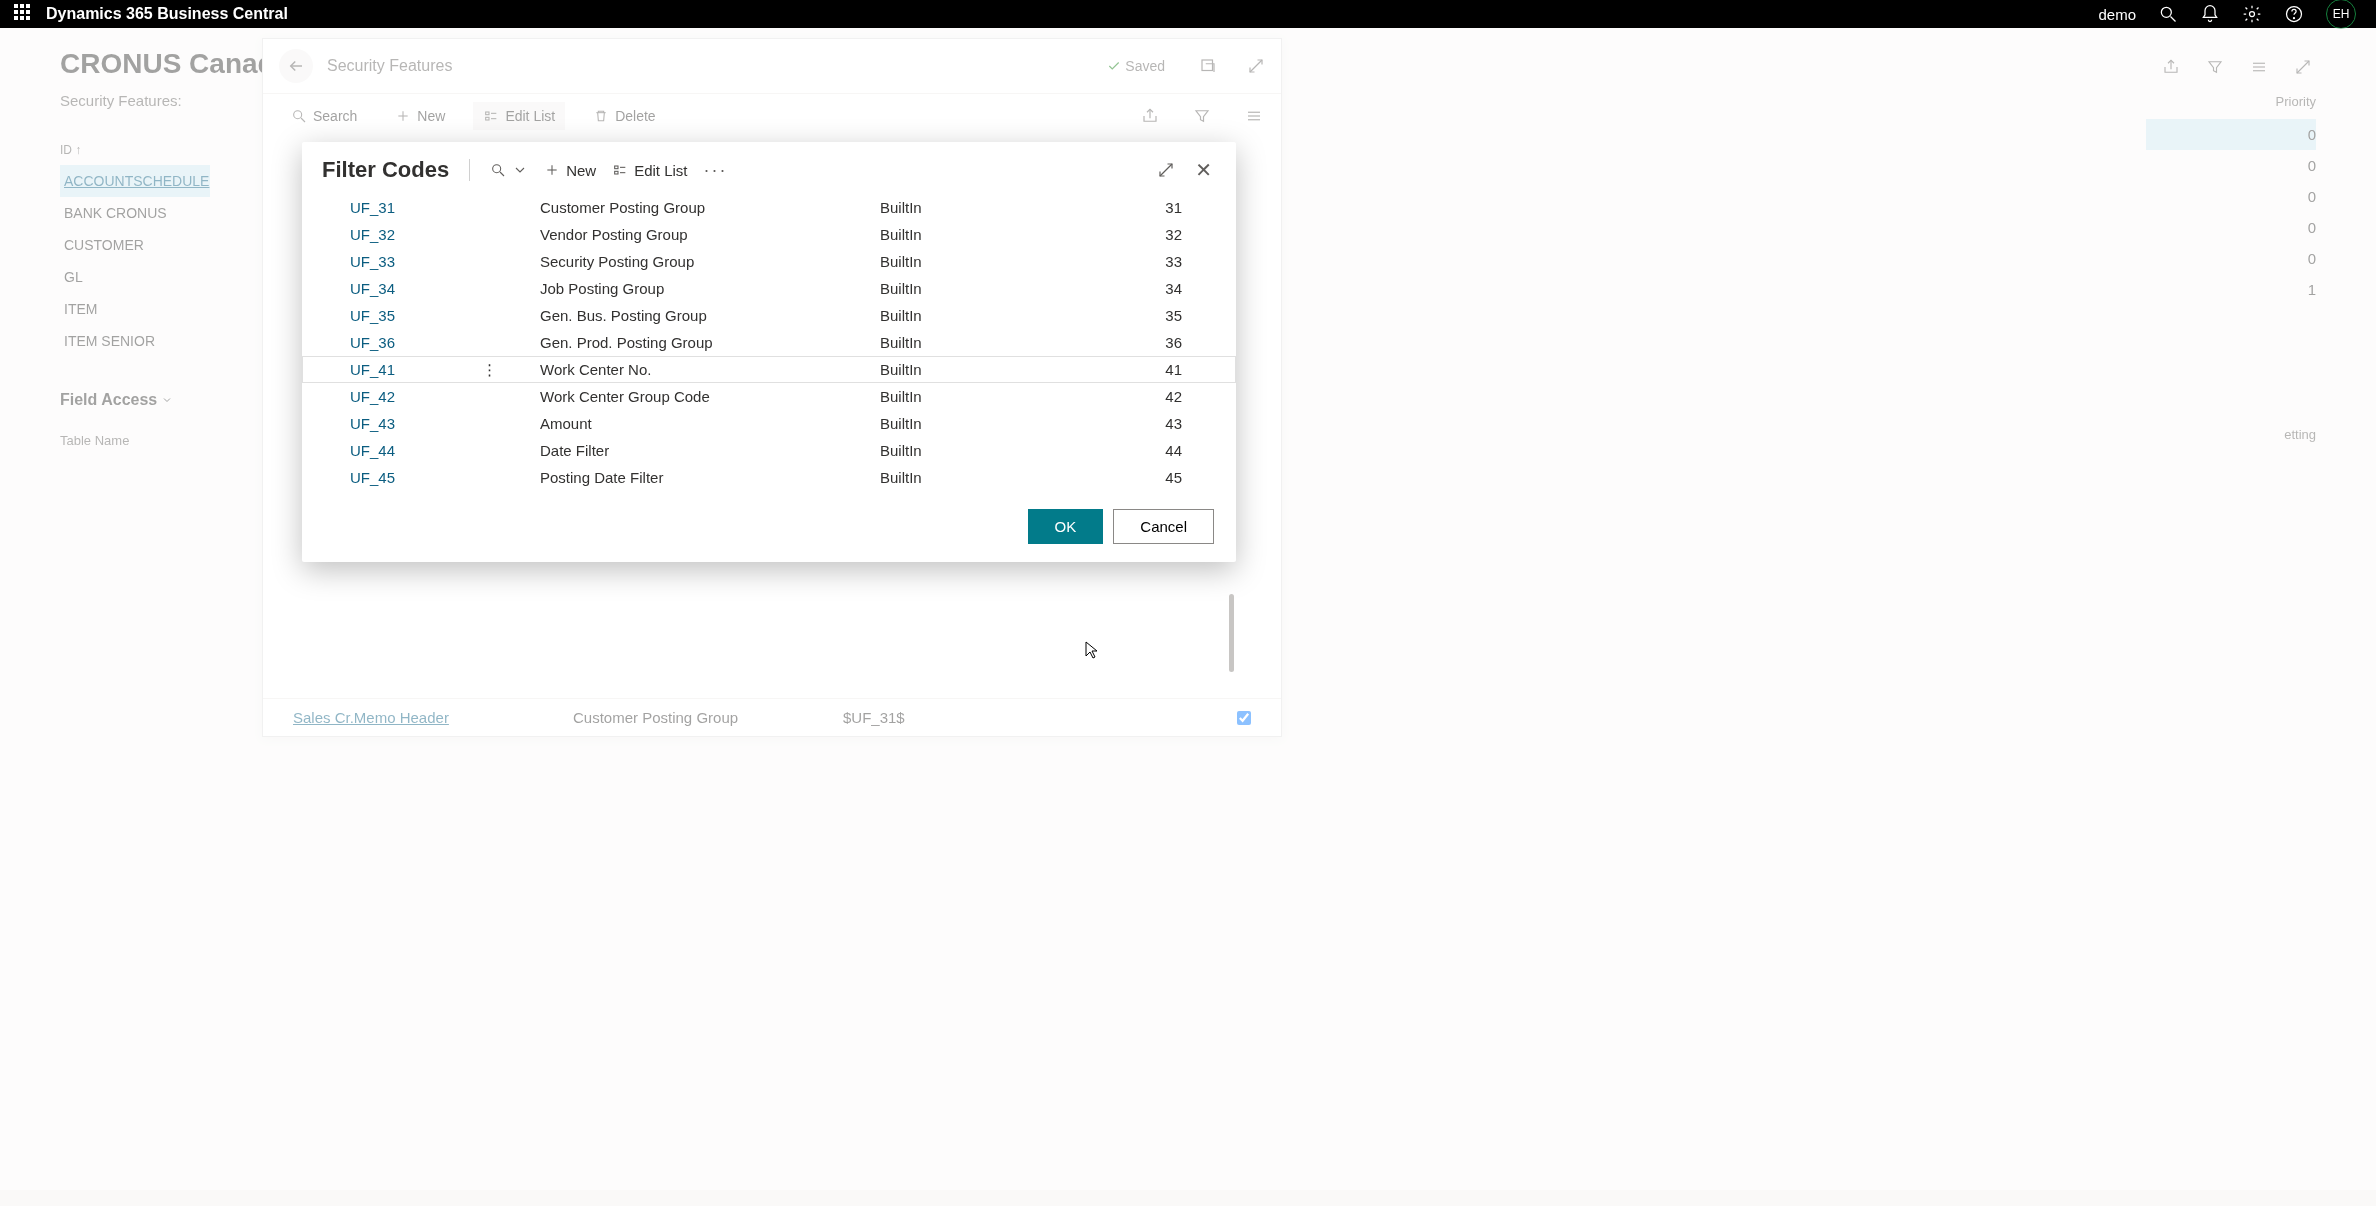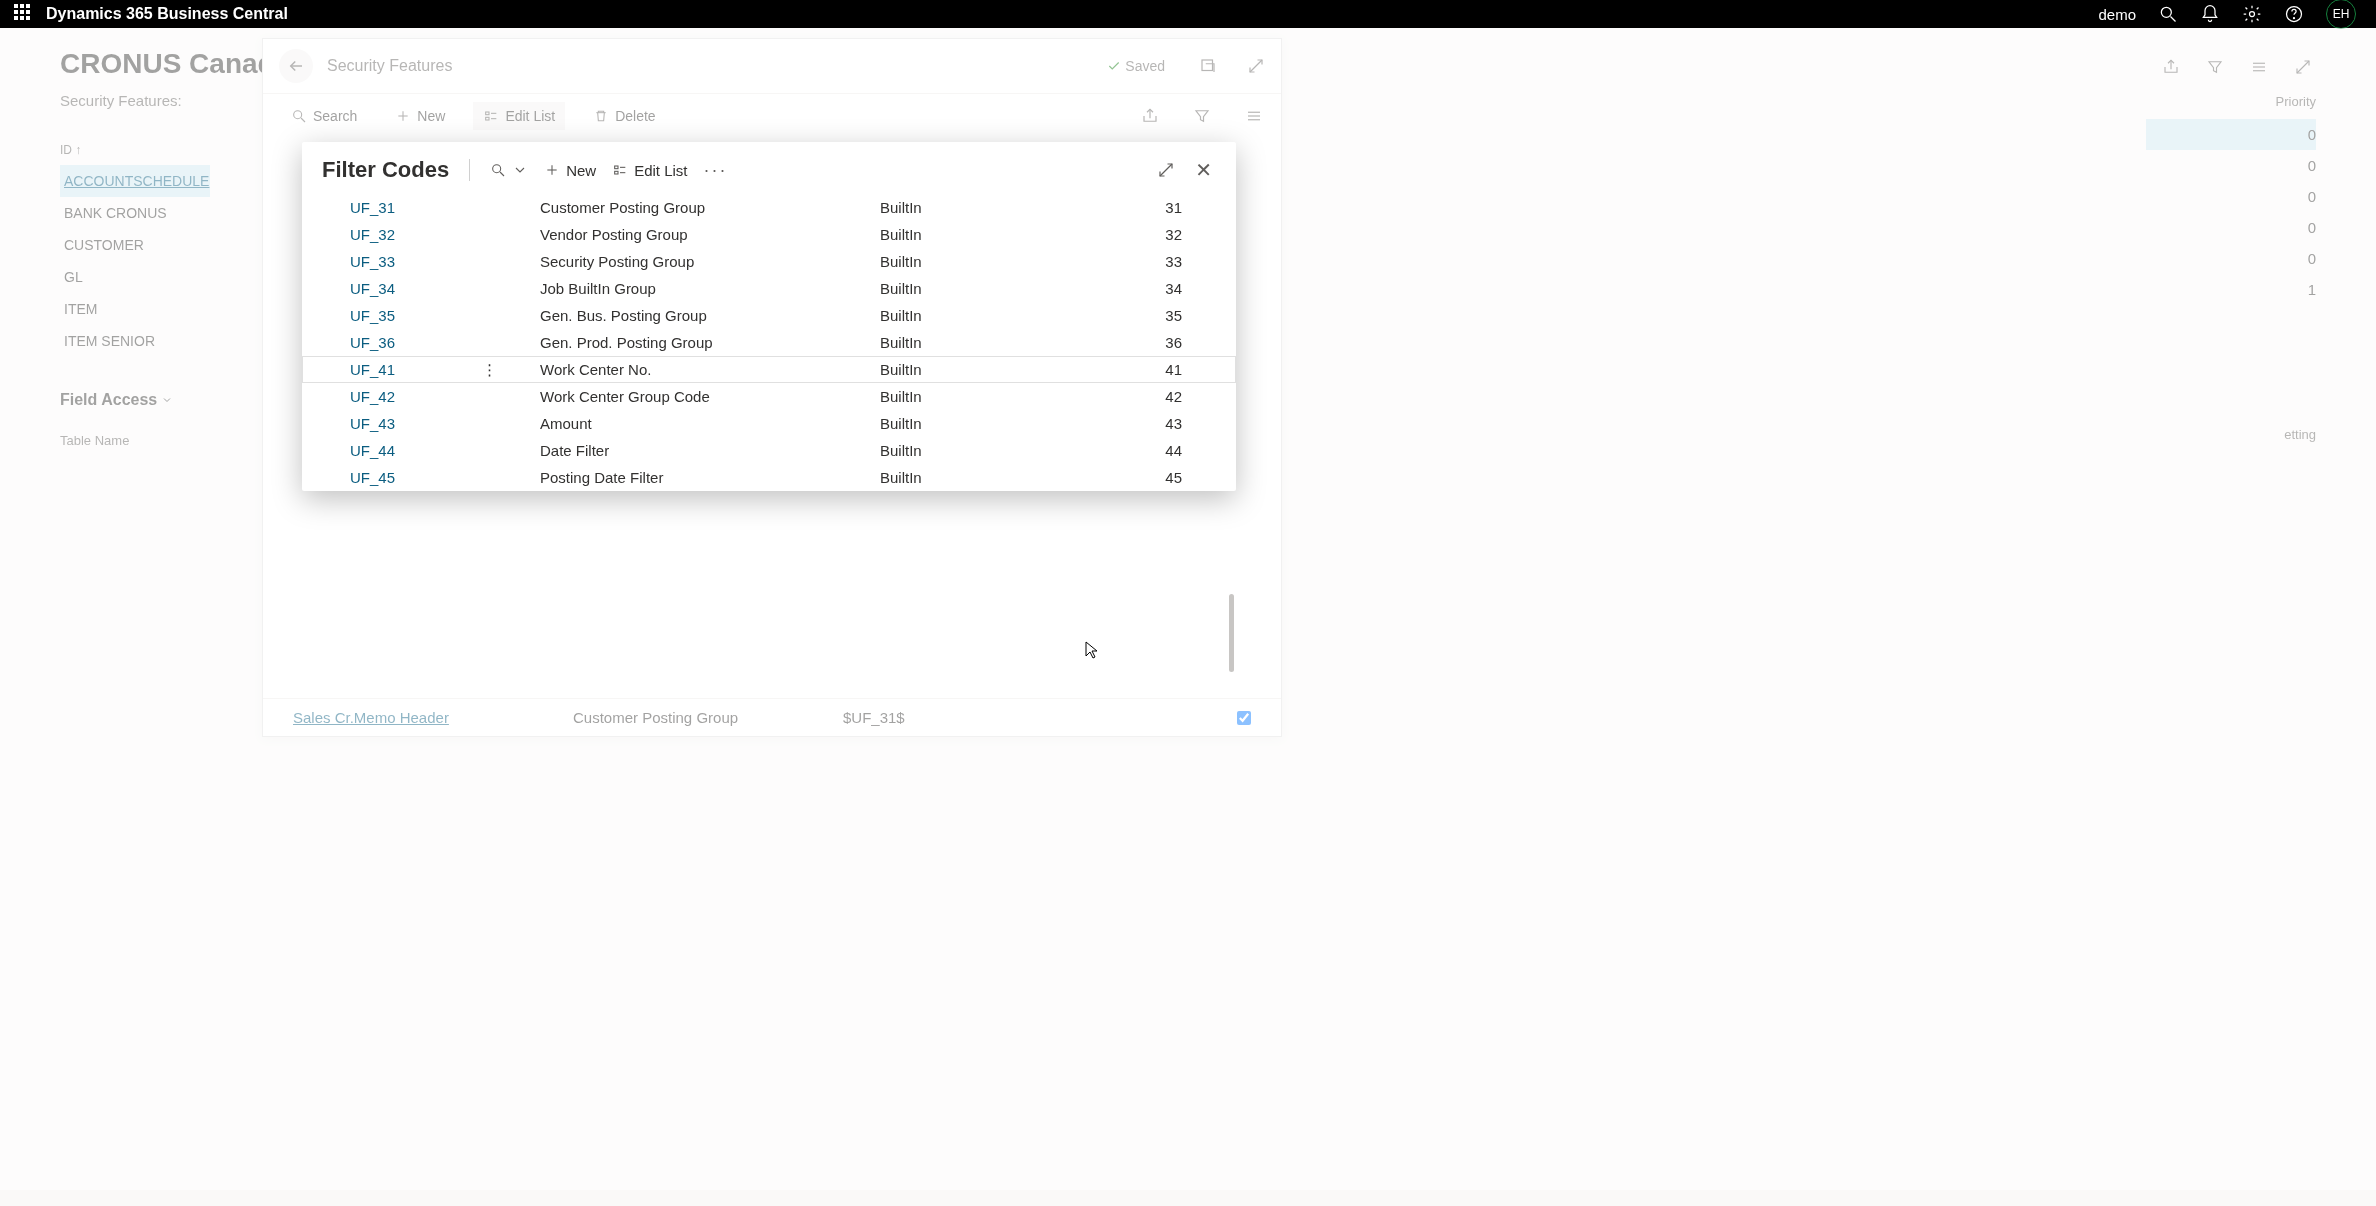--- a/index.html
+++ b/index.html
@@ -330,21 +330,21 @@
             <span class="ref">32</span>
           </div>
           <div class="grow">
             <span class="code">UF_33</span>
             <span class="desc">Security Posting Group</span>
             <span class="type">BuiltIn</span>
             <span class="ref">33</span>
           </div>
           <div class="grow">
             <span class="code">UF_34</span>
-            <span class="desc">Job BuiltIn Group</span>
+            <span class="desc">Job Posting Group</span>
             <span class="type">BuiltIn</span>
             <span class="ref">34</span>
           </div>
           <div class="grow">
             <span class="code">UF_35</span>
             <span class="desc">Gen. Bus. Posting Group</span>
             <span class="type">BuiltIn</span>
             <span class="ref">35</span>
           </div>
           <div class="grow">
@@ -383,18 +383,22 @@
             <span class="desc">Posting Date Filter</span>
             <span class="type">BuiltIn</span>
             <span class="ref">45</span>
           </div>
         </div>
       <div class="vscroll">
           <div class="vthumb"></div>
         </div>
     </div>
 
+    <div class="modal-ftr">
+      <button class="btn primary">OK</button>
+      <button class="btn">Cancel</button>
+    </div>
 
     <svg class="cursor-arrow" width="16" height="20" viewBox="0 0 16 20">
         <path d="M2 2 L2 16 L6 12 L9 18 L11 17 L8 11 L13 11 Z" fill="#fff" stroke="#000" stroke-width="1"></path>
       </svg>
   </div>
 </div>
 
 </body></html>

